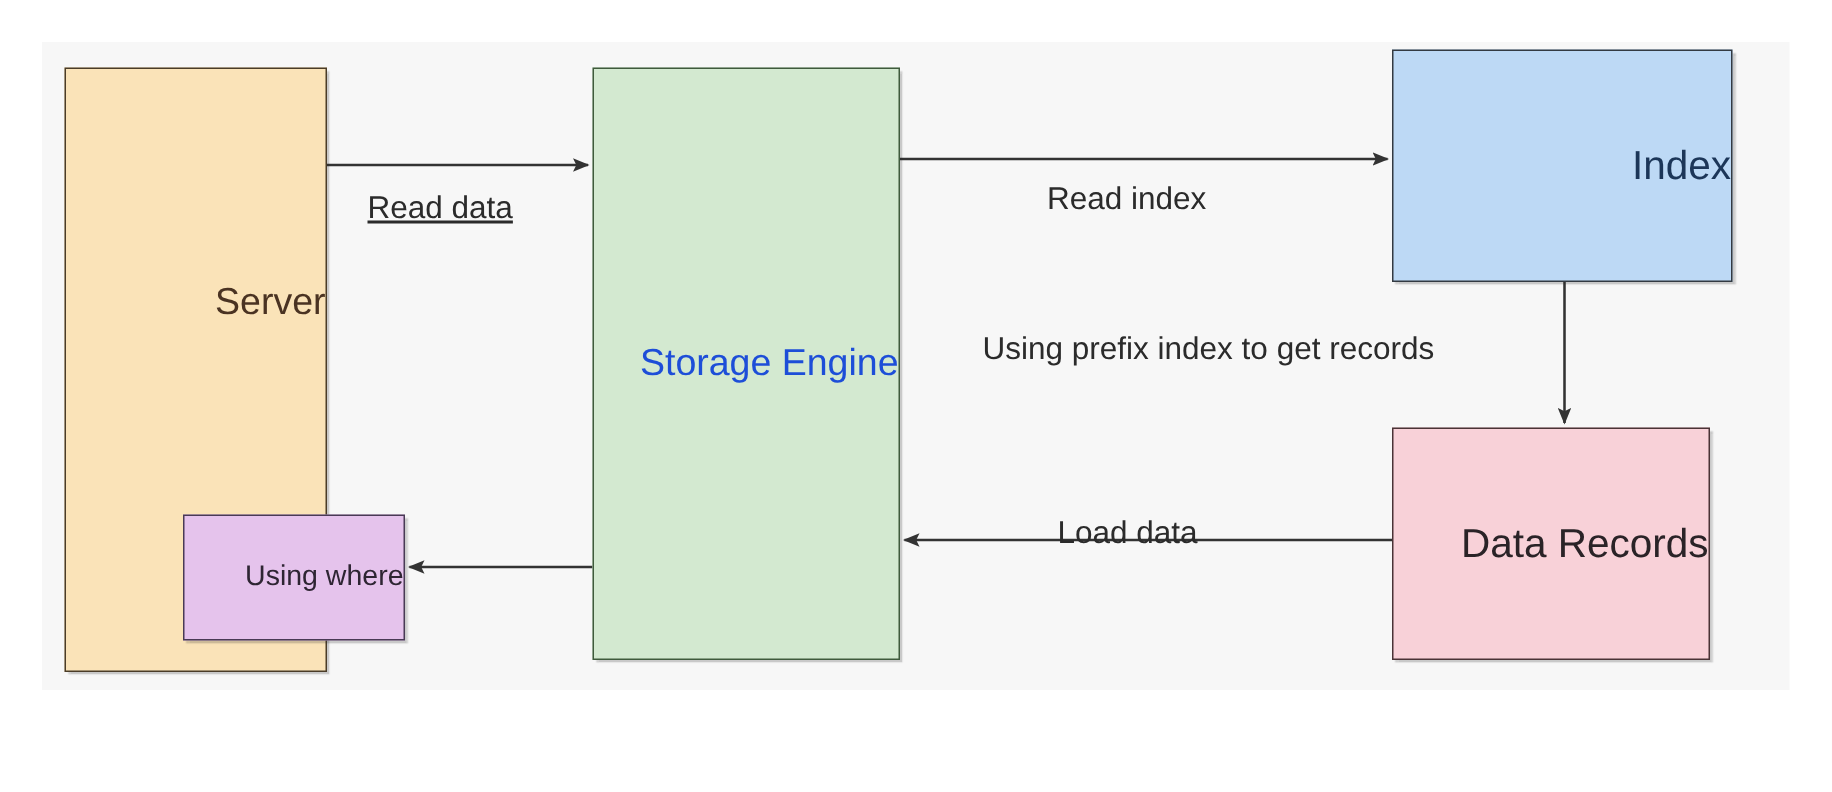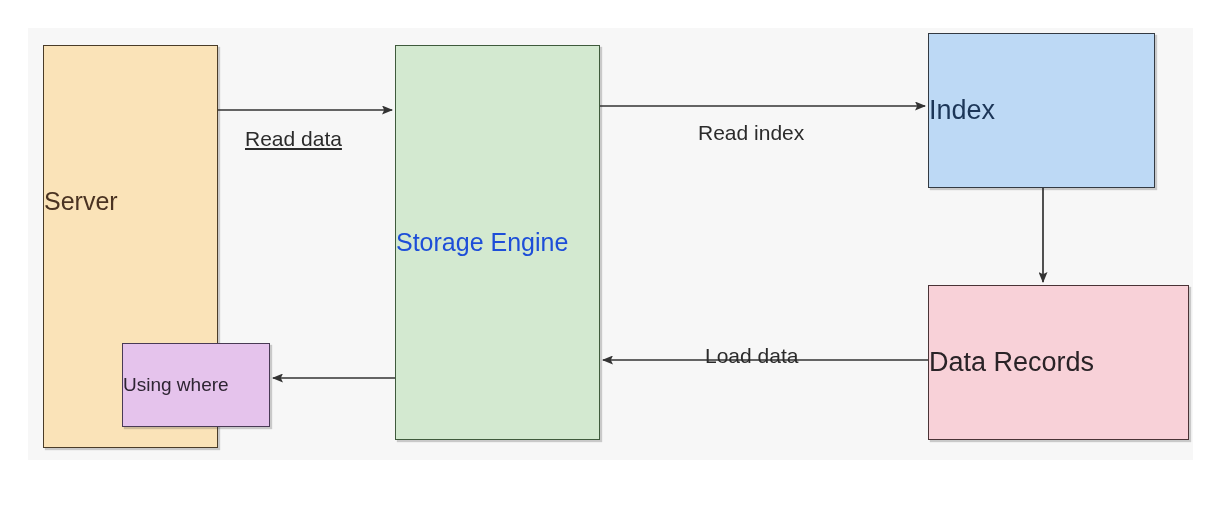--- a/index.html
+++ b/index.html
@@ -33,23 +33,24 @@
     top: 0;
     width: 1221px;
     height: 528px;
     pointer-events: none;
   }
   .node {
     position: absolute;
     box-sizing: border-box;
     display: flex;
     align-items: center;
-    justify-content: flex-start;
+    justify-content: flex-end;
     border: 1.6px solid #3a3a3a;
     box-shadow: 2px 2px 1px rgba(40,40,40,0.22);
+    padding-left: 41px;
   }
   .node-label {
     text-align: center;
     line-height: 1.15;
     white-space: nowrap;
   }
 
   
   #node-server {
     left: 43px; top: 45px; width: 175px; height: 403px;
@@ -77,21 +78,21 @@
     left: 928px; top: 33px; width: 227px; height: 155px;
     background: #bdd9f5;
     border-color: #333a42;
   }
   #node-index .node-label {
     font-size: 27px;
     color: #1c3658;
   }
 
   #node-records {
-    left: 928px; top: 285px; width: 261px; height: 155px;
+    left: 928px; top: 285px; width: 212px; height: 155px;
     background: #f8d1d8;
     border-color: #4a3336;
   }
   #node-records .node-label {
     font-size: 27px;
     color: #2a2327;
   }
 
   #node-usingwhere {
     left: 122px; top: 343px; width: 148px; height: 84px;
@@ -169,16 +170,17 @@
   </div>
 
   <div class="node" id="node-usingwhere">
     <span class="node-label">Using where</span>
   </div>
 
   <div class="edge-label" id="label-read-data">Read data</div>
 
   <div class="edge-label" id="label-read-index">Read index</div>
 
+  <div class="edge-label" id="label-prefix">Using prefix index to get records</div>
 
   <div class="edge-label" id="label-load-data">Load data</div>
 
 </div>
 
 </body></html>

